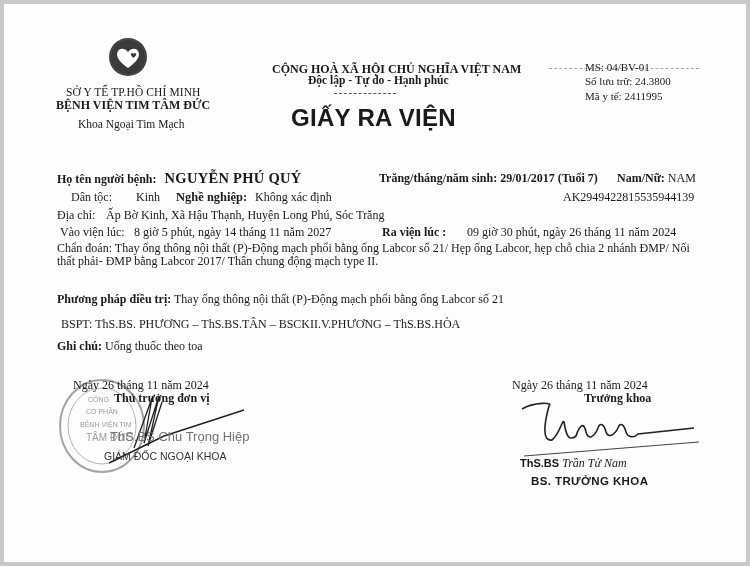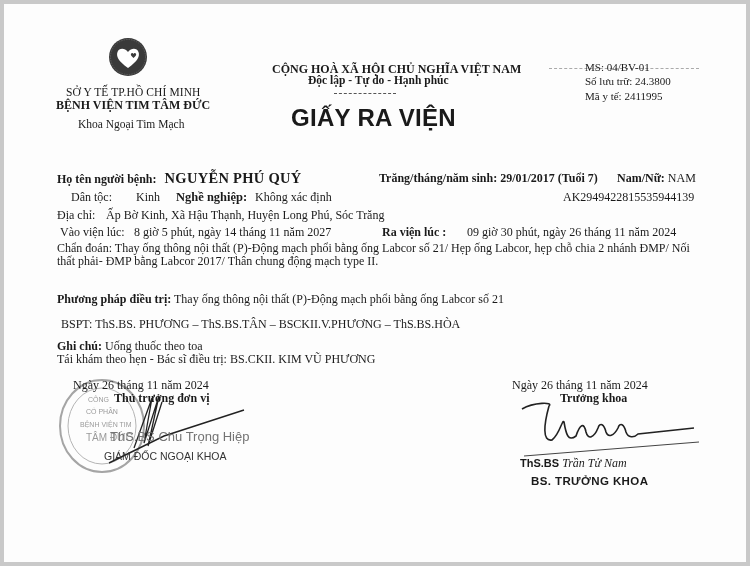--- a/index.html
+++ b/index.html
@@ -53,21 +53,21 @@
     .row10 { top: 348px; font-size: 12px; }
 
     
     .sigdate-l { left: 69px; top: 374px; font-size: 12px; }
     .sigrole-l { left: 110px; top: 387px; font-size: 12px; font-weight: bold; }
     .signame-l { left: 106px; top: 425px; font-size: 13px; font-family: "Liberation Sans", "DejaVu Sans", sans-serif; color: #737373; }
     .sigtitle-l { left: 100px; top: 446px; font-size: 10.5px; font-family: "Liberation Sans", "DejaVu Sans", sans-serif; color: #333; }
     .stamp { position: absolute; left: 52px; top: 364px; width: 92px; height: 108px; }
 
     .sigdate-r { left: 508px; top: 374px; font-size: 12px; }
-    .sigrole-r { left: 556px; top: 387px; font-size: 12px; font-weight: bold; }
+    .sigrole-r { left: 580px; top: 387px; font-size: 12px; font-weight: bold; }
     .signame-r { left: 516px; top: 452px; font-size: 12px; font-style: italic; }
     .signame-r .pre { font-style: normal; font-family: "Liberation Sans", "DejaVu Sans", sans-serif; font-size: 11px; font-weight: bold; }
     .sigtitle-r { left: 527px; top: 471px; font-size: 11.5px; font-weight: bold; font-family: "Liberation Sans", "DejaVu Sans", sans-serif; letter-spacing: 0.4px; }
     .sig-svg { position: absolute; }
   </style>
 </head>
 <body>
 
 <div class="page">
 
@@ -127,21 +127,20 @@
   <div class="abs row7" style="left:53px">
     <span class="b">Phương pháp điều trị:</span>
     <span>Thay ống thông nội thất (P)-Động mạch phổi bằng ống Labcor số 21</span>
   </div>
   <div class="abs row8" style="left:57px">BSPT: ThS.BS. PHƯƠNG – ThS.BS.TÂN – BSCKII.V.PHƯƠNG – ThS.BS.HÒA</div>
 
   <div class="abs row9" style="left:53px">
     <span class="b">Ghi chú:</span>
     <span>Uống thuốc theo toa</span>
   </div>
-  <div class="abs row10" style="left:53px">Tái khám theo hẹn - Bác sĩ điều trị: BS.CKII. KIM VŨ PHƯƠNG</div>
 
   <svg class="stamp" viewBox="0 0 92 108">
     <ellipse cx="46" cy="58" rx="42" ry="46" fill="none" stroke="#a5a5a5" stroke-width="2"></ellipse>
     <ellipse cx="46" cy="58" rx="34" ry="38" fill="none" stroke="#b5b5b5" stroke-width="1"></ellipse>
     <text x="32" y="34" font-size="7" fill="#9a9a9a" font-family="Liberation Sans, sans-serif">CÔNG</text>
     <text x="30" y="46" font-size="7" fill="#9a9a9a" font-family="Liberation Sans, sans-serif">CỔ PHẦN</text>
     <text x="24" y="59" font-size="7" fill="#9a9a9a" font-family="Liberation Sans, sans-serif">BỆNH VIỆN TIM</text>
     <text x="30" y="73" font-size="10" fill="#9a9a9a" font-family="Liberation Sans, sans-serif">TÂM ĐỨC</text>
   </svg>
   <div class="abs sigdate-l">Ngày  26  tháng    11  năm    2024</div>

